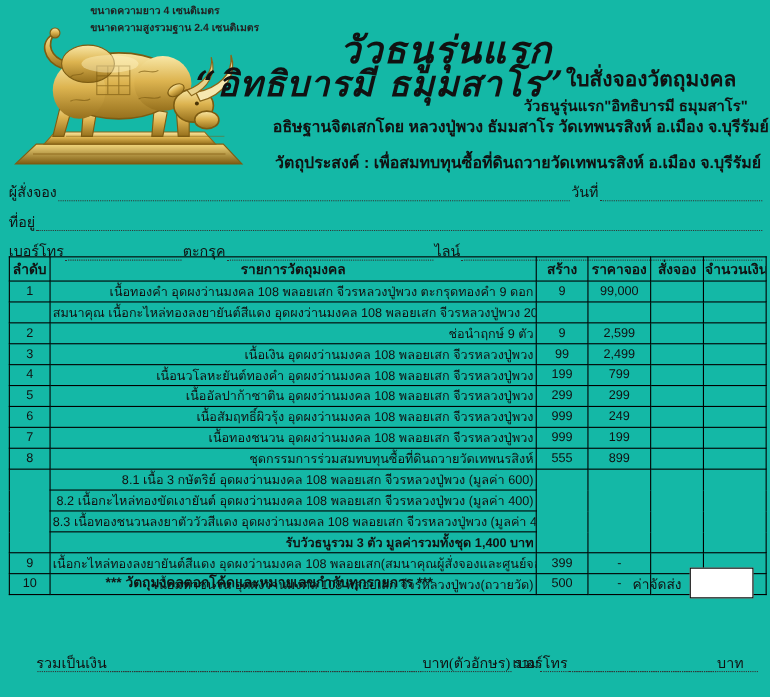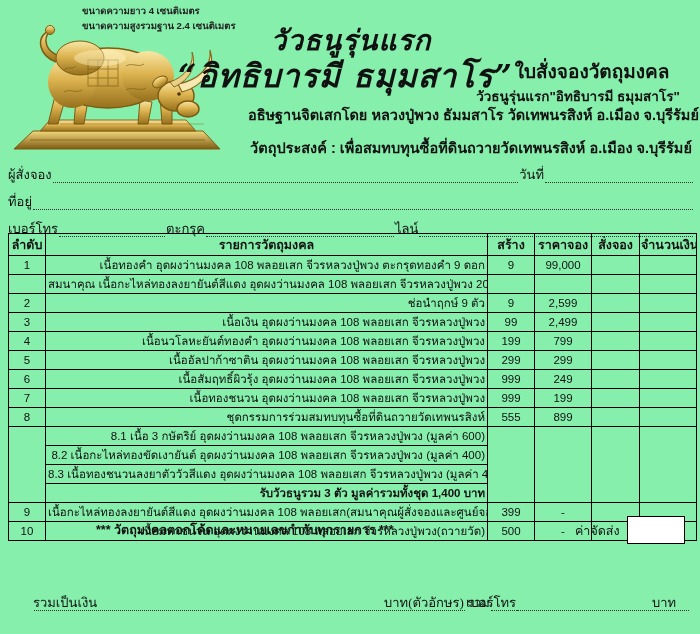--- a/index.html
+++ b/index.html
@@ -1,21 +1,21 @@
 <!DOCTYPE html>
 <html><head>
 <meta charset="utf-8">
 <style>
   html,body{margin:0;padding:0;background:#fff;}
-  #page{position:relative;width:700px;height:634px;background:#86efac;overflow:hidden;
+  #page{position:relative;width:700px;height:634px;background:#14b8a6;overflow:hidden;
         font-family:"Liberation Sans",sans-serif;color:#111;}
   
   .size-notes{position:absolute;left:82px;top:4px;font-size:9.5px;font-weight:bold;line-height:1.55;color:#222;}
-  .ornate-title{position:absolute;left:216px;top:18px;width:270px;text-align:center;
-      font-family:"DejaVu Serif",serif;font-style:italic;font-weight:bold;font-size:28px;letter-spacing:1px;}
+  .ornate-title{position:absolute;left:232px;top:18px;width:270px;text-align:right;
+      font-family:"DejaVu Serif",serif;font-style:italic;font-weight:bold;font-size:34px;letter-spacing:1px;}
   .ornate-subtitle{position:absolute;left:178px;top:50px;width:330px;text-align:center;
       font-family:"DejaVu Serif",serif;font-style:italic;font-weight:bold;font-size:32px;letter-spacing:1px;white-space:nowrap;}
   .order-form-title{position:absolute;left:497px;top:56px;width:190px;text-align:center;
       font-weight:bold;font-size:19px;white-space:nowrap;}
   .order-form-subtitle{position:absolute;left:462px;top:85px;width:232px;text-align:center;
       font-weight:bold;font-size:13.5px;white-space:nowrap;}
   .blessed-line{position:absolute;left:248px;top:103px;width:446px;text-align:center;font-weight:bold;font-size:14.5px;white-space:nowrap;}
   .purpose-line{position:absolute;left:248px;top:136px;width:446px;text-align:center;font-weight:bold;font-size:14.5px;white-space:nowrap;}
   
   .fline{position:absolute;display:flex;align-items:flex-end;font-size:13px;font-family:Liberation Serif, serif;}

